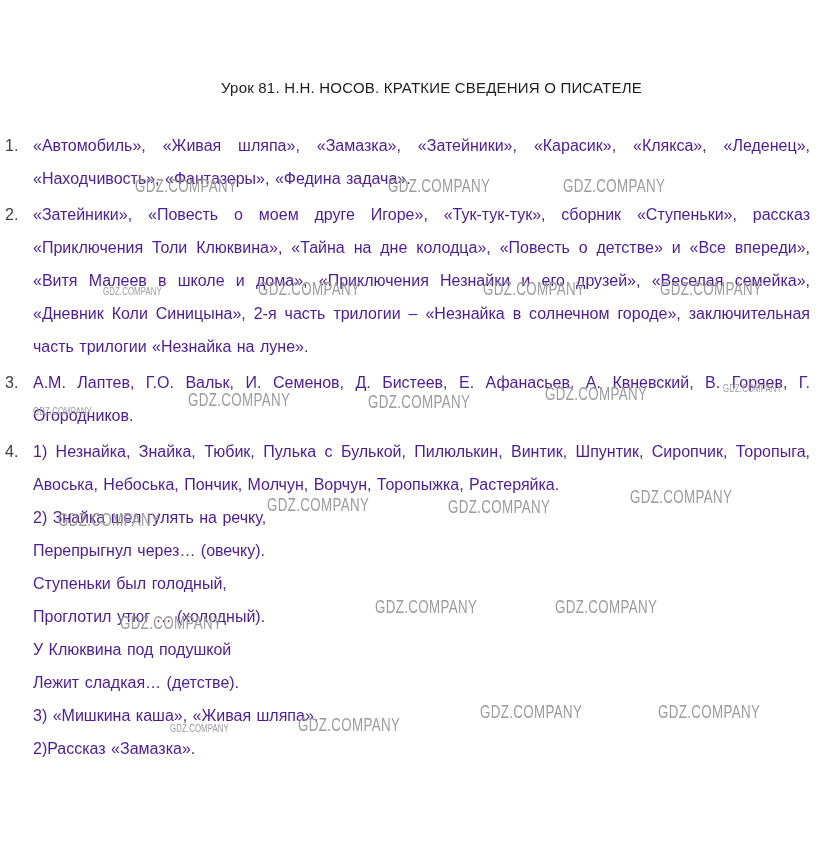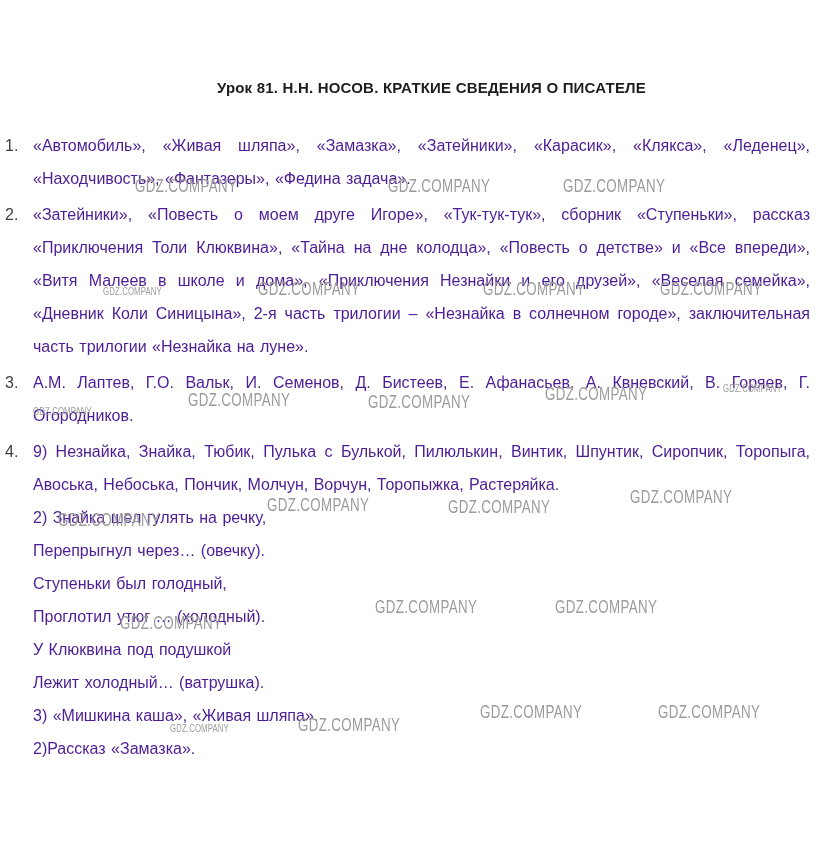--- a/index.html
+++ b/index.html
@@ -17,21 +17,21 @@
   }
   .page {
     position: absolute;
     inset: 0;
   }
   .doc-title {
     padding-top: 78px;
     text-align: center;
     font-size: 15px;
     line-height: 20px;
-    font-weight: bold;
+    font-weight: normal;
     color: #1e1e1e;
     letter-spacing: 0.2px;
     padding-left: 40px;
   }
   .answer-list {
     margin-top: 31px;
     padding-left: 5px;
     padding-right: 13px;
   }
   .answer-item {
@@ -104,27 +104,27 @@
   <div class="answer-item">
     <div class="item-number">3.</div>
     <div class="item-body">
           <div class="para justify">А.М. Лаптев, Г.О. Вальк, И. Семенов, Д. Бистеев, Е. Афанасьев, А. Квневский, В. Горяев, Г. Огородников.</div>
         </div>
   </div>
 
   <div class="answer-item">
     <div class="item-number">4.</div>
     <div class="item-body">
-          <div class="para justify">9) Незнайка, Знайка, Тюбик, Пулька с Булькой, Пилюлькин, Винтик, Шпунтик, Сиропчик, Торопыга, Авоська, Небоська, Пончик, Молчун, Ворчун, Торопыжка, Растеряйка.</div>
+          <div class="para justify">1) Незнайка, Знайка, Тюбик, Пулька с Булькой, Пилюлькин, Винтик, Шпунтик, Сиропчик, Торопыга, Авоська, Небоська, Пончик, Молчун, Ворчун, Торопыжка, Растеряйка.</div>
           <div class="para">2) Знайка шел гулять на речку,</div>
           <div class="para">Перепрыгнул через… (овечку).</div>
           <div class="para">Ступеньки был голодный,</div>
           <div class="para">Проглотил утюг … (холодный).</div>
           <div class="para">У Клюквина под подушкой</div>
-          <div class="para">Лежит холодный… (ватрушка).</div>
+          <div class="para">Лежит сладкая… (детстве).</div>
           <div class="para">3) «Мишкина каша», «Живая шляпа».</div>
           <div class="para">2)Рассказ «Замазка».</div>
         </div>
   </div>
 </div>
 
   <div class="watermark-layer">
       <span class="wm" style="left: 135px; top: 176px; color: rgb(155, 155, 155);">GDZ.COMPANY</span>
       <span class="wm" style="left: 388px; top: 176px; color: rgb(155, 155, 155);">GDZ.COMPANY</span>
       <span class="wm" style="left: 563px; top: 176px; color: rgb(155, 155, 155);">GDZ.COMPANY</span>

